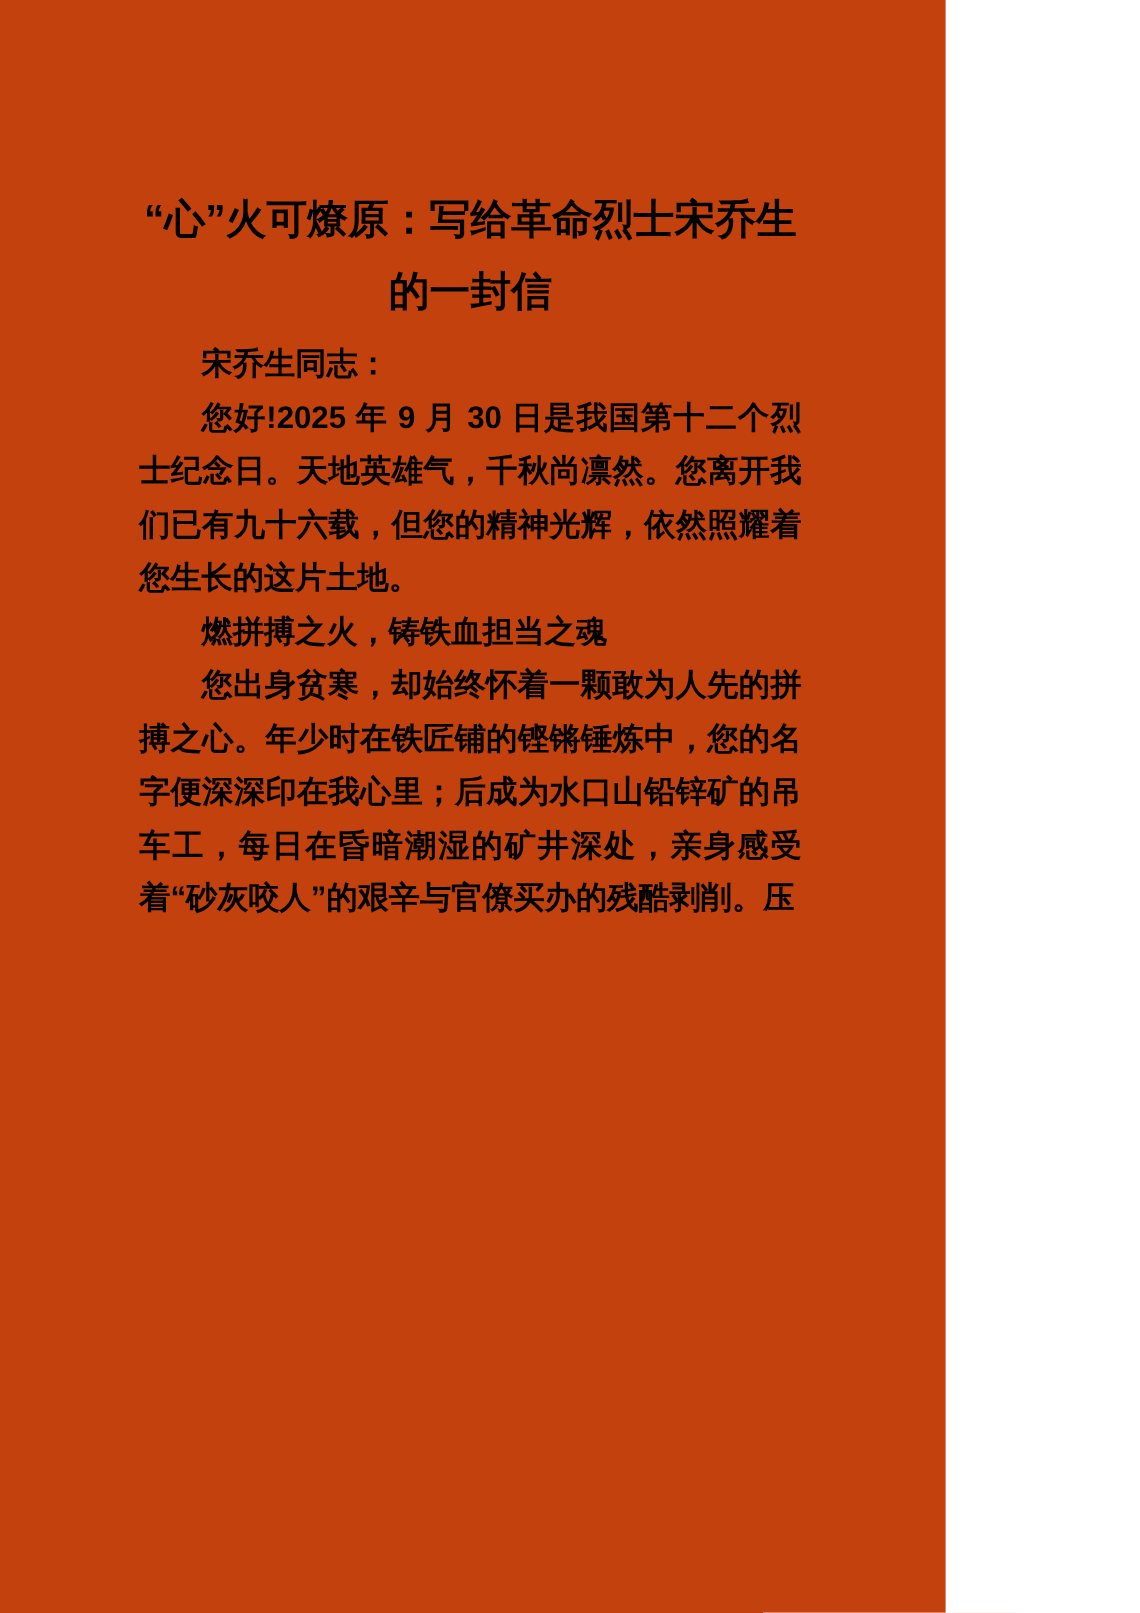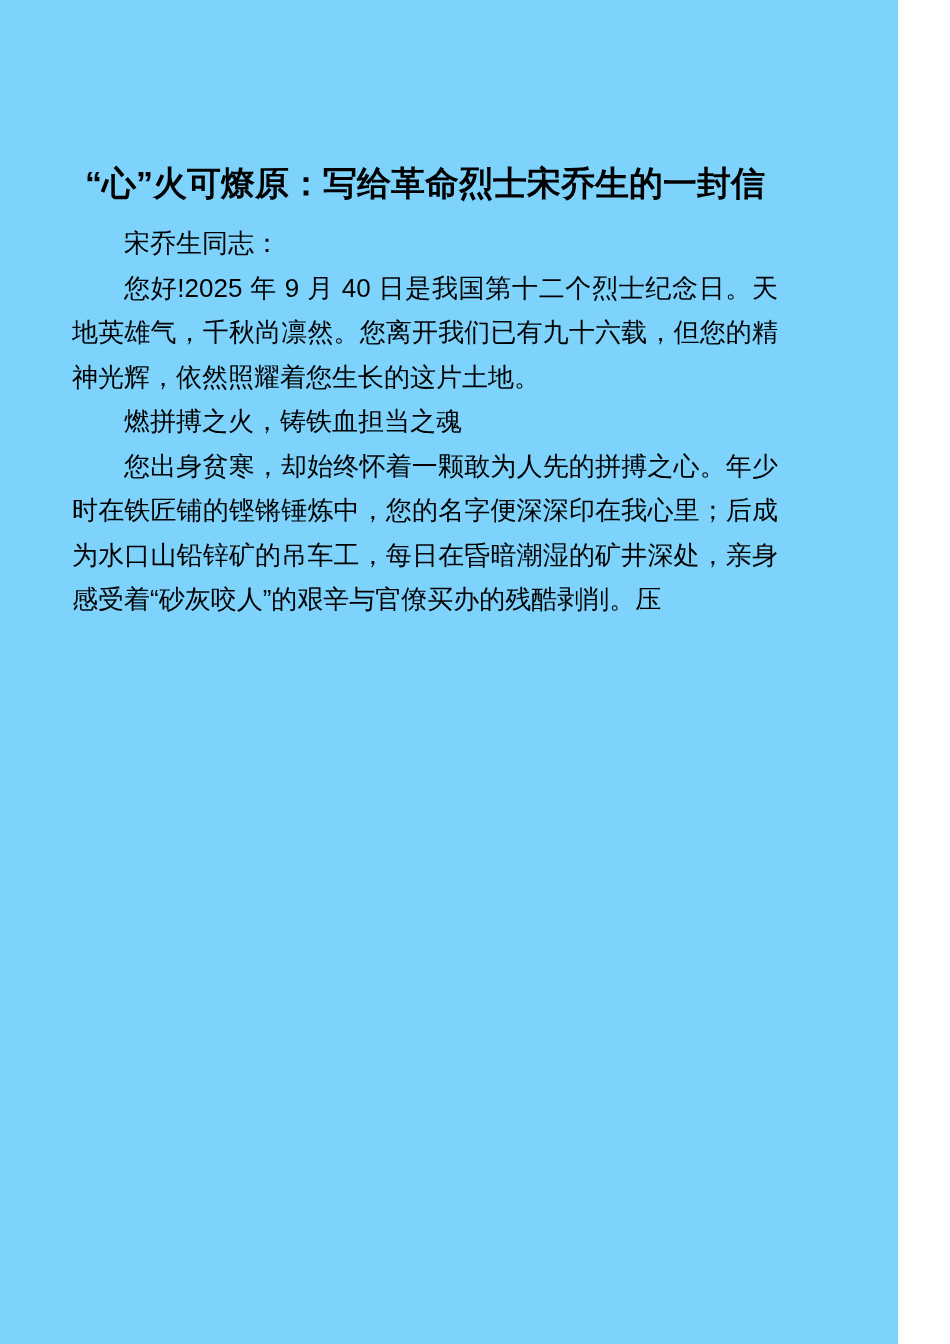--- a/index.html
+++ b/index.html
@@ -2,59 +2,60 @@
 <html><head>
 <meta charset="utf-8">
 <style>
   html, body {
     margin: 0;
     padding: 0;
     background: #ffffff;
   }
   .page {
     position: relative;
-    width: 898px;
+    width: 788px;
     height: 1344px;
-    background: #7dd3fc;
+    background: #c2410c;
     color: #000000;
     font-family: "Liberation Sans", sans-serif;
     box-sizing: border-box;
-    padding: 153px 120px 0 72px;
+    padding: 153px 120px 0 116px;
     overflow: hidden;
   }
   .title {
     font-size: 34px;
     font-weight: 700;
     line-height: 60px;
     text-align: center;
     margin: 0 0 8px 0;
     color: #000000;
   }
   .para {
     font-size: 26px;
     line-height: 44.5px;
     text-align: justify;
     text-indent: 2em;
     margin: 0;
     color: #000000;
     overflow-wrap: break-word;
+    font-weight: bold;
   }
   .section-heading {
-    font-weight: 400; 
+    font-weight: 700; 
   }
 </style>
 </head>
 <body>
 
 <div class="page">
 
   <h1 class="title">“心”火可燎原：写给革命烈士宋乔生的一封信</h1>
 
   <p class="para">宋乔生同志：</p>
 
-  <p class="para">您好!2025 年 9 月 40 日是我国第十二个烈士纪念日。天地英雄气，千秋尚凛然。您离开我们已有九十六载，但您的精神光辉，依然照耀着您生长的这片土地。</p>
+  <p class="para">您好!2025 年 9 月 30 日是我国第十二个烈士纪念日。天地英雄气，千秋尚凛然。您离开我们已有九十六载，但您的精神光辉，依然照耀着您生长的这片土地。</p>
 
 
   <p class="para section-heading">燃拼搏之火，铸铁血担当之魂</p>
 
   <p class="para">您出身贫寒，却始终怀着一颗敢为人先的拼搏之心。年少时在铁匠铺的铿锵锤炼中，您的名字便深深印在我心里；后成为水口山铅锌矿的吊车工，每日在昏暗潮湿的矿井深处，亲身感受着“砂灰咬人”的艰辛与官僚买办的残酷剥削。压</p>
 
 </div>
 
 </body></html>

